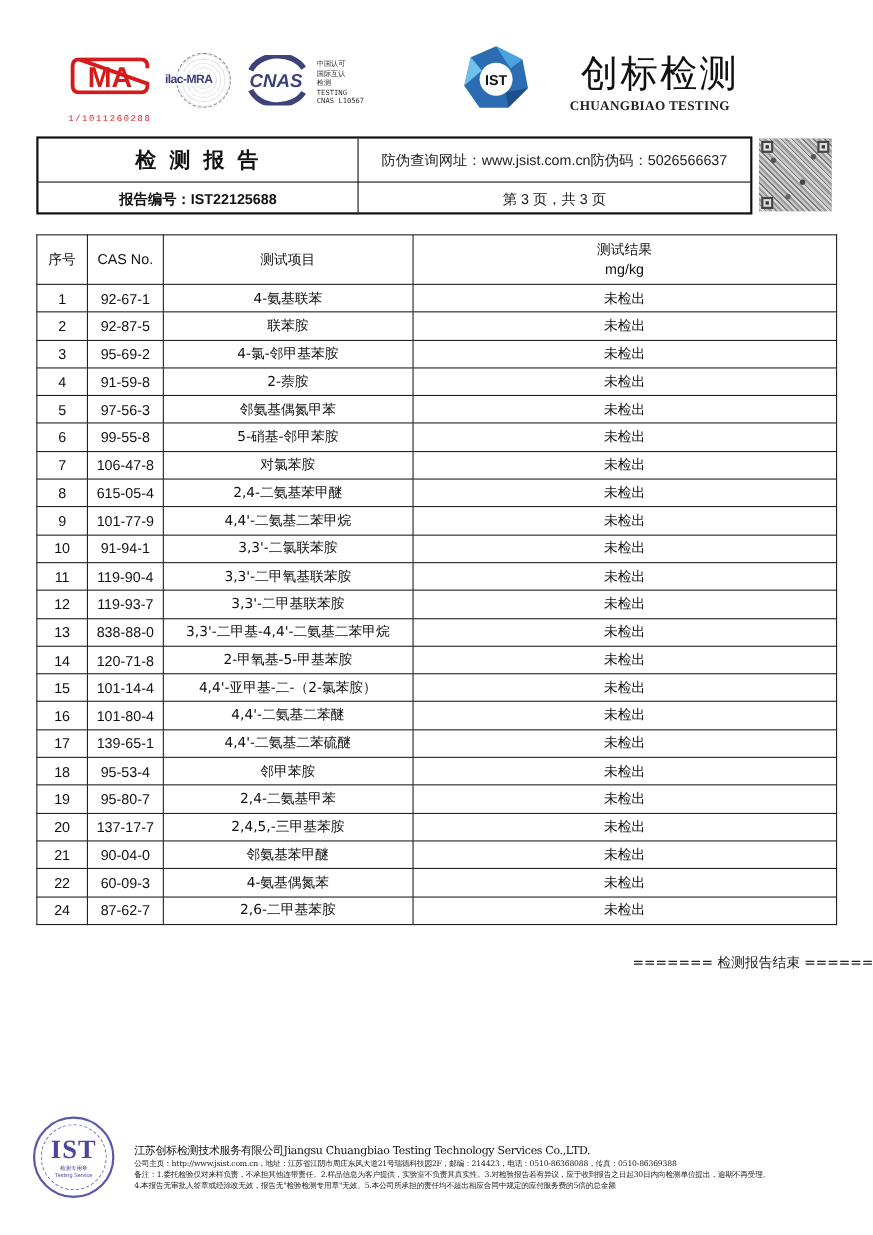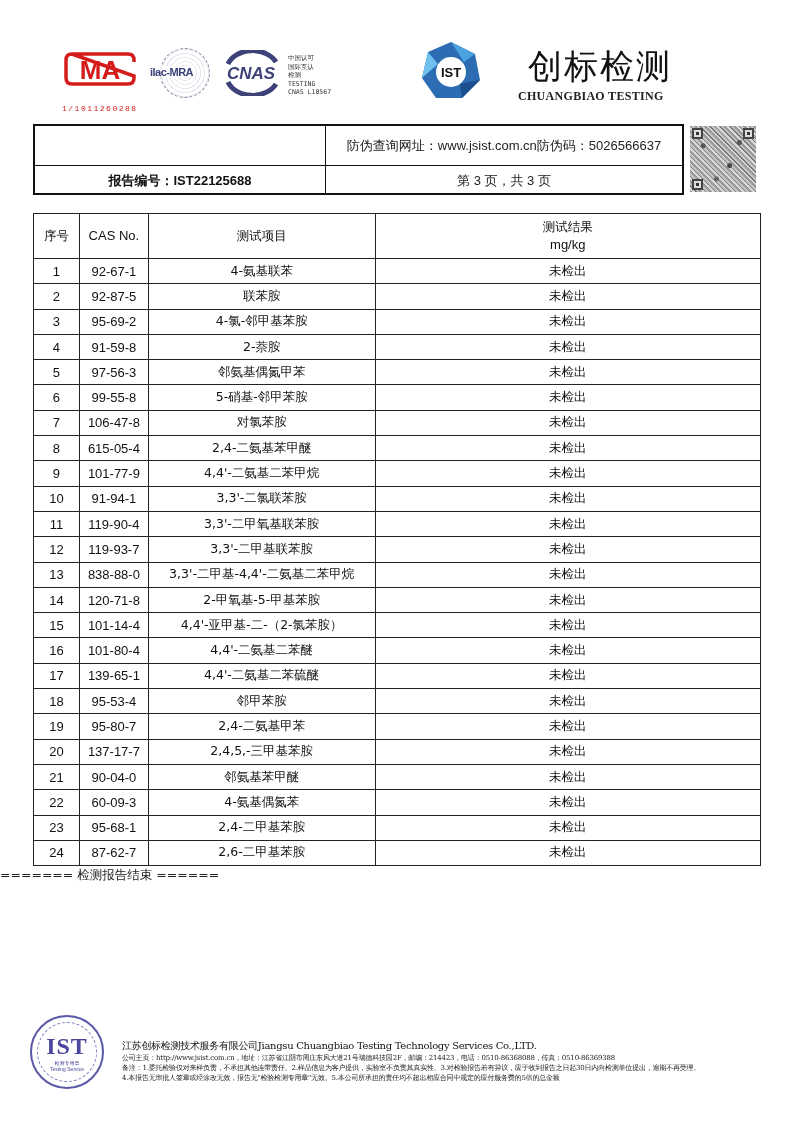--- a/index.html
+++ b/index.html
@@ -41,21 +41,21 @@
   .qr .finder::after { content: ""; position: absolute; left: 2px; top: 2px; width: 3px; height: 3px; background: #333; }
 
   
   table.results { position: absolute; left: 33px; top: 213px; width: 728px; border-collapse: collapse; font-size: 13px; padding-left: 44px; }
   table.results th, table.results td { border: 1px solid #222; text-align: center; font-weight: normal; color: #111; }
   table.results th { height: 45px; line-height: 18px; }
   table.results td { height: 25.3px; padding: 0; }
   col.c1 { width: 46px; } col.c2 { width: 69px; } col.c3 { width: 227px; } col.c4 { width: 386px; }
   .cn { font-family: "DejaVu Sans", sans-serif; font-size: 12.5px; }
 
-  .end-line { position: absolute; left: 0; width: 794px; top: 867px; text-align: left; font-size: 12.5px; color: #222; }
+  .end-line { position: absolute; left: 0; width: 794px; top: 867px; text-align: right; font-size: 12.5px; color: #222; }
 
   
   .seal { position: absolute; left: 30px; top: 1015px; width: 74px; height: 74px; border-radius: 50%; border: 2px solid #5a58a8; display: flex; flex-direction: column; align-items: center; justify-content: center; }
   .seal::before { content: ""; position: absolute; inset: 5px; border-radius: 50%; border: 1px dashed #7a78c0; }
   .seal-main { font-family: "Liberation Serif", serif; font-weight: bold; font-size: 24px; color: #4a479c; letter-spacing: 1px; }
   .seal-sub { font-size: 5px; color: #4a479c; line-height: 6px; text-align: center; }
   .f-company { position: absolute; left: 122px; top: 1039px; font-size: 10px; font-weight: normal; font-family: "DejaVu Serif", serif; letter-spacing: -0.3px; color: #111; }
   .f-line { position: absolute; left: 122px; font-size: 7px; font-family: "DejaVu Serif", serif; color: #222; white-space: nowrap; letter-spacing: -0.2px; }
 </style>
 </head>
@@ -90,20 +90,21 @@
   <path d="M2 38 L8 12 L18 24 Z" fill="#6fc0ee"></path>
   <circle cx="31" cy="32" r="15" fill="#ffffff"></circle>
   <text x="31" y="37" text-anchor="middle" font-family="Liberation Sans, sans-serif" font-size="13" font-weight="bold" fill="#111">IST</text>
 </svg>
 <div class="brand-cn">创标检测</div>
 <div class="brand-en">CHUANGBIAO TESTING</div>
 
 <div class="hdr">
   <div class="v-line"></div>
   <div class="h-line"></div>
+  <div class="cell title">检测报告</div>
   <div class="cell report-no">报告编号：IST22125688</div>
   <div class="cell verify">
     <div>防伪查询网址：www.jsist.com.cn</div>
     <div>防伪码：5026566637</div>
   </div>
   <div class="cell page">第 3 页，共 3 页</div>
 </div>
 
 <div class="qr">
   <div class="finder" style="left:2px;top:2px;"></div>
@@ -256,26 +257,20 @@
         <td class="cn">邻氨基苯甲醚</td>
         <td class="cn">未检出</td>
       </tr>
       <tr>
         <td>22</td>
         <td>60-09-3</td>
         <td class="cn">4-氨基偶氮苯</td>
         <td class="cn">未检出</td>
       </tr>
       <tr>
-        <td>23</td>
-        <td>95-68-1</td>
-        <td class="cn">2,4-二甲基苯胺</td>
-        <td class="cn">未检出</td>
-      </tr>
-      <tr>
         <td>24</td>
         <td>87-62-7</td>
         <td class="cn">2,6-二甲基苯胺</td>
         <td class="cn">未检出</td>
       </tr>
     </tbody>
 </table>
 
 <div class="end-line cn">======= 检测报告结束 ======</div>
 

